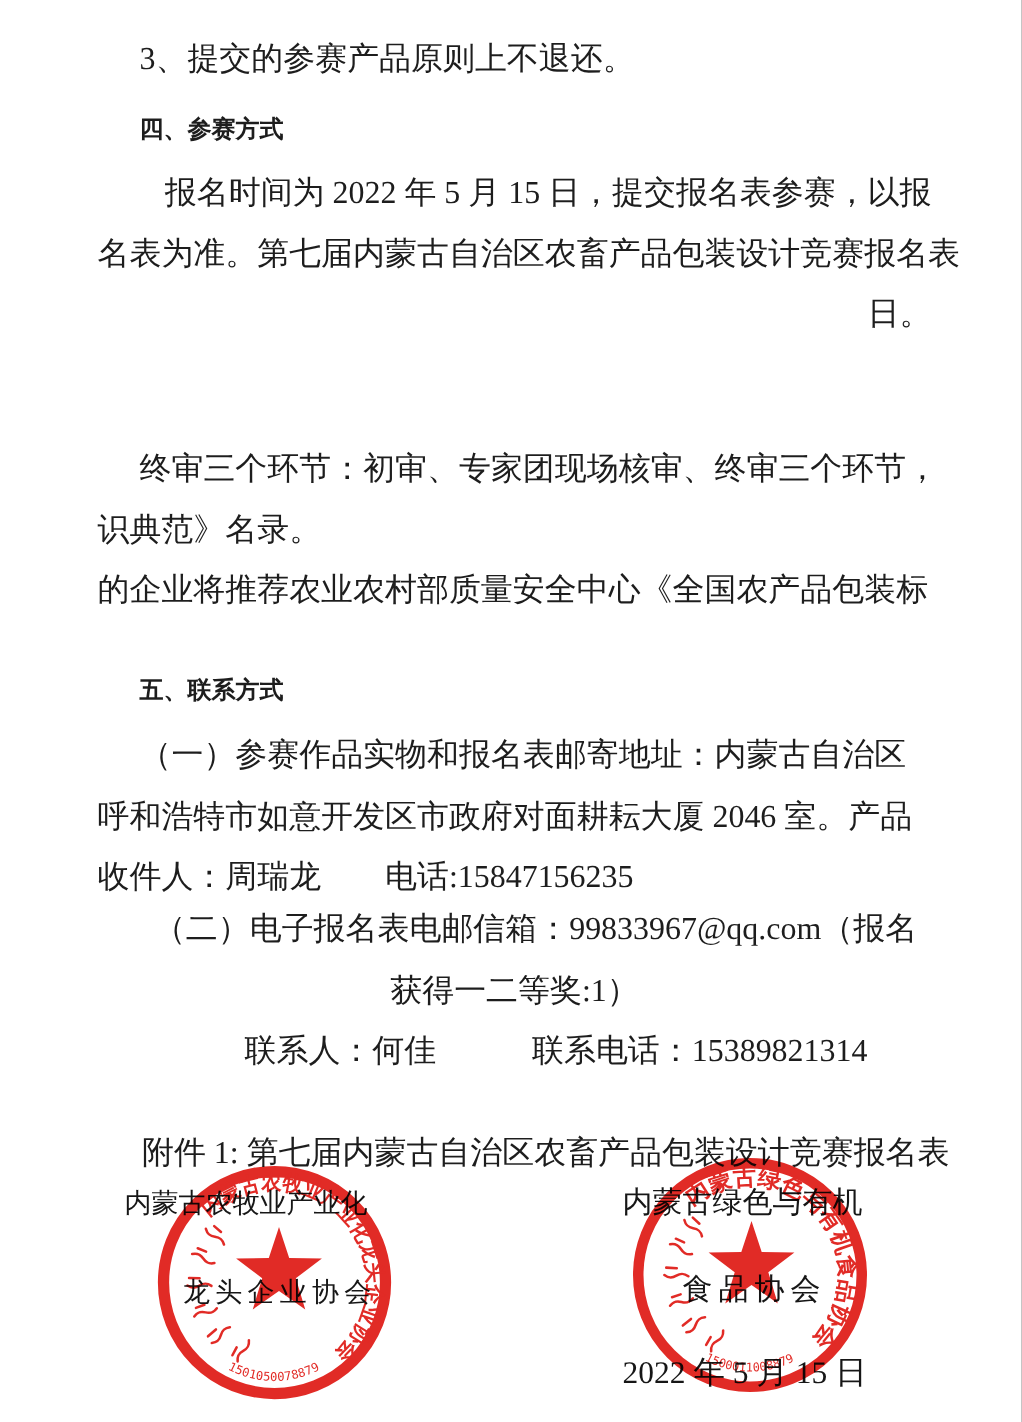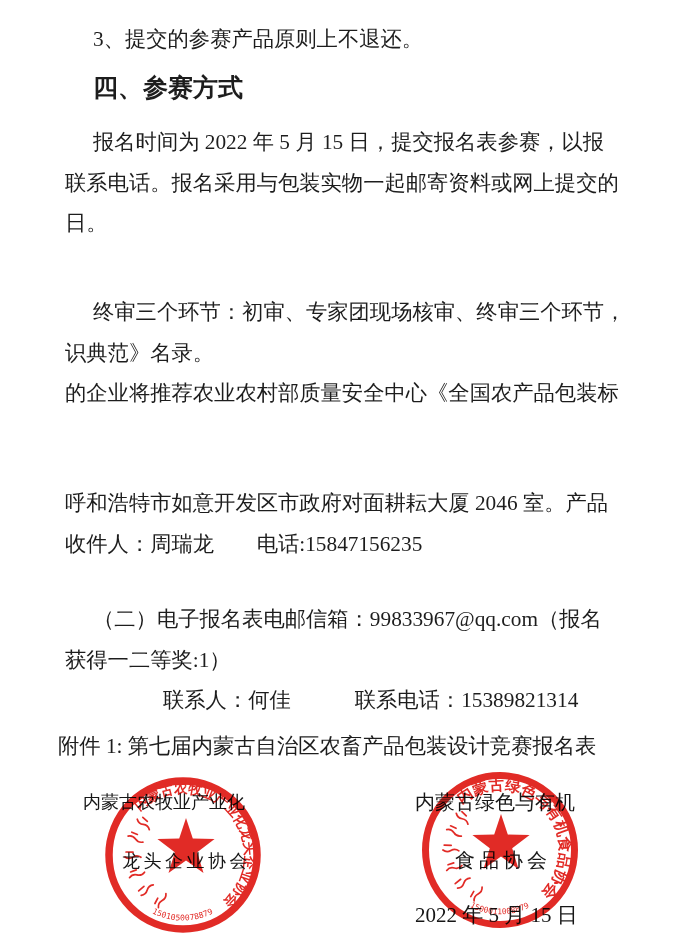--- a/index.html
+++ b/index.html
@@ -15,21 +15,21 @@
   .tblock{
     position:absolute;
     left:65px;
     width:556px;
     font-size:21.3px;
     line-height:40.5px;
     white-space:nowrap;
   }
   .tblock .line{white-space:nowrap;}
   .indent{padding-left:28px;}
-  .heading{font-weight:bold;font-family:"Liberation Sans","DejaVu Sans",sans-serif;font-size:25px;}
+  .heading{font-weight:bold;font-family:"Liberation Sans","DejaVu Sans",sans-serif;font-size:16px;}
   .contact-line{padding-left:98px;}
   .sig{
     position:absolute;
     font-size:18px;
     line-height:24px;
     white-space:nowrap;
     color:#161616;
   }
   .stamp{
     position:absolute;
@@ -43,46 +43,48 @@
 </style>
 </head>
 <body>
 
 <div class="page">
 
   <div class="tblock indent" style="top:19px;">3、提交的参赛产品原则上不退还。</div>
 
   <div class="tblock indent heading" style="top:67px;">四、参赛方式</div>
 
-  <div class="tblock" style="top:122px;">
+  <div class="tblock" style="top:108px;text-align:right;">
     <div class="line indent">报名时间为 2022 年 5 月 15 日，提交报名表参赛，以报</div>
-    <div class="line">联系电话。报名采用与包装实物一起邮寄资料或网上提交的</div>
+    <div class="line">名表为准。第七届内蒙古自治区农畜产品包装设计竞赛报名表</div>
     <div class="line">日。</div>
   </div>
 
   <div class="tblock" style="top:292px;">
     <div class="line indent">终审三个环节：初审、专家团现场核审、终审三个环节，</div>
     <div class="line">识典范》名录。</div>
     <div class="line">的企业将推荐农业农村部质量安全中心《全国农产品包装标</div>
   </div>
 
+  <div class="tblock indent heading" style="top:441px;">五、联系方式</div>
 
   <div class="tblock" style="top:483px;">
+    <div class="line indent">（一）参赛作品实物和报名表邮寄地址：内蒙古自治区</div>
     <div class="line">呼和浩特市如意开发区市政府对面耕耘大厦 2046 室。产品</div>
     <div class="line">收件人：周瑞龙　　电话:15847156235</div>
   </div>
 
-  <div class="tblock" style="top:599px;">
+  <div class="tblock" style="top:599px;text-align:center;">
     <div class="line indent">（二）电子报名表电邮信箱：99833967@qq.com（报名</div>
     <div class="line">获得一二等奖:1）</div>
   </div>
 
   <div class="tblock contact-line" style="top:680px;">联系人：何佳　　　联系电话：15389821314</div>
 
-  <div class="tblock" style="top:726px;left:58px;width:575px;">附件 1: 第七届内蒙古自治区农畜产品包装设计竞赛报名表</div>
+  <div class="tblock" style="top:748px;left:58px;width:575px;text-align:right;">附件 1: 第七届内蒙古自治区农畜产品包装设计竞赛报名表</div>
 
   <div class="sig" style="left:83px;top:790px;font-size:18px;">内蒙古农牧业产业化</div>
   <div class="sig" style="left:122px;top:849px;font-size:18px;letter-spacing:3.5px;">龙头企业协会</div>
 
   <div class="sig" style="left:415px;top:790px;font-size:20px;">内蒙古绿色与有机</div>
   <div class="sig" style="left:455px;top:848px;font-size:20px;letter-spacing:4px;">食品协会</div>
 
   <div class="sig" style="left:415px;top:903px;font-size:21px;">2022 年 5 月 15 日</div>
 
   <div class="stamp" style="left:98px;top:770px;">

